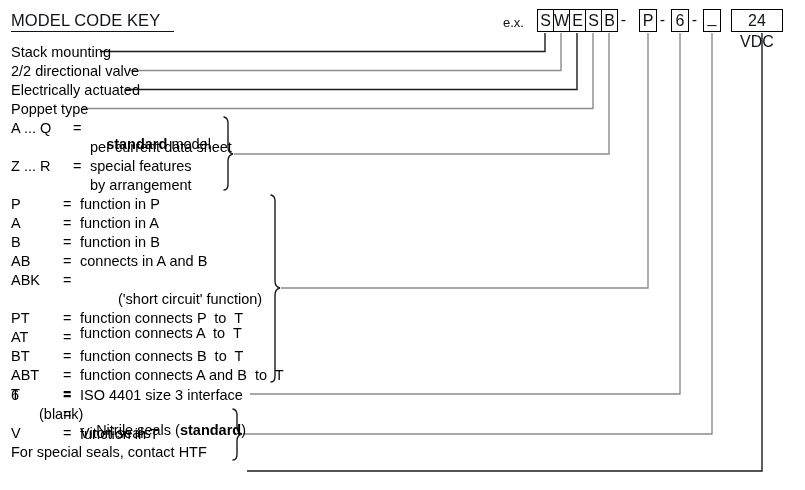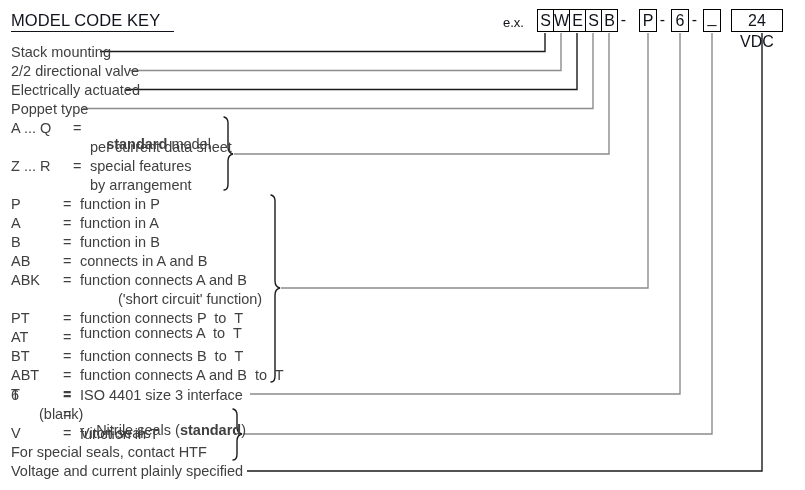--- a/index.html
+++ b/index.html
@@ -24,21 +24,21 @@
     top: 0;
     width: 805px;
     height: 490px;
     pointer-events: none;
   }
   .txt {
     position: absolute;
     font-size: 14.5px;
     line-height: 16px;
     white-space: pre;
-    color: #404040;
+    color: #000000;
   }
   #title {
     position: absolute;
     left: 11px;
     top: 11px;
     font-size: 16.5px;
     letter-spacing: 0.1px;
     color: #10131a;
   }
   #title-underline {
@@ -182,21 +182,20 @@
   <div class="txt" style="left:11px;top:234px;">B</div>
   <div class="txt" style="left:63px;top:234px;">=</div>
   <div class="txt" style="left:80px;top:234px;">function in B</div>
 
   <div class="txt" style="left:11px;top:253px;">AB</div>
   <div class="txt" style="left:63px;top:253px;">=</div>
   <div class="txt" style="left:80px;top:253px;">connects in A and B</div>
 
   <div class="txt" style="left:11px;top:272px;">ABK</div>
   <div class="txt" style="left:63px;top:272px;">=</div>
-  <div class="txt" style="left:80px;top:272px;">function connects A and B</div>
   <div class="txt" style="left:88px;top:291px;margin-left:30px;">('short circuit' function)</div>
 
   <div class="txt" style="left:11px;top:310px;">PT</div>
   <div class="txt" style="left:63px;top:310px;">=</div>
   <div class="txt" style="left:80px;top:310px;">function connects P  to  T</div>
 
   <div class="txt" style="left:11px;top:329px;">AT</div>
   <div class="txt" style="left:63px;top:329px;">=</div>
   <div class="txt" style="left:80px;top:325px;">function connects A  to  T</div>
 
@@ -223,15 +222,14 @@
   <div class="txt" style="left:80px;top:406px;">
     <span>Nitrile seals (</span><span class="b">standard</span><span>)</span>
   </div>
 
   <div class="txt" style="left:11px;top:425px;">V</div>
   <div class="txt" style="left:63px;top:425px;">=</div>
   <div class="txt" style="left:80px;top:425px;">Viton seals</div>
 
   <div class="txt" style="left:11px;top:444px;">For special seals, contact HTF</div>
 
-  <div class="txt" style="left:11px;top:463px;">Voltage and current plainly specified</div>
 
 </div>
 
 </body></html>

